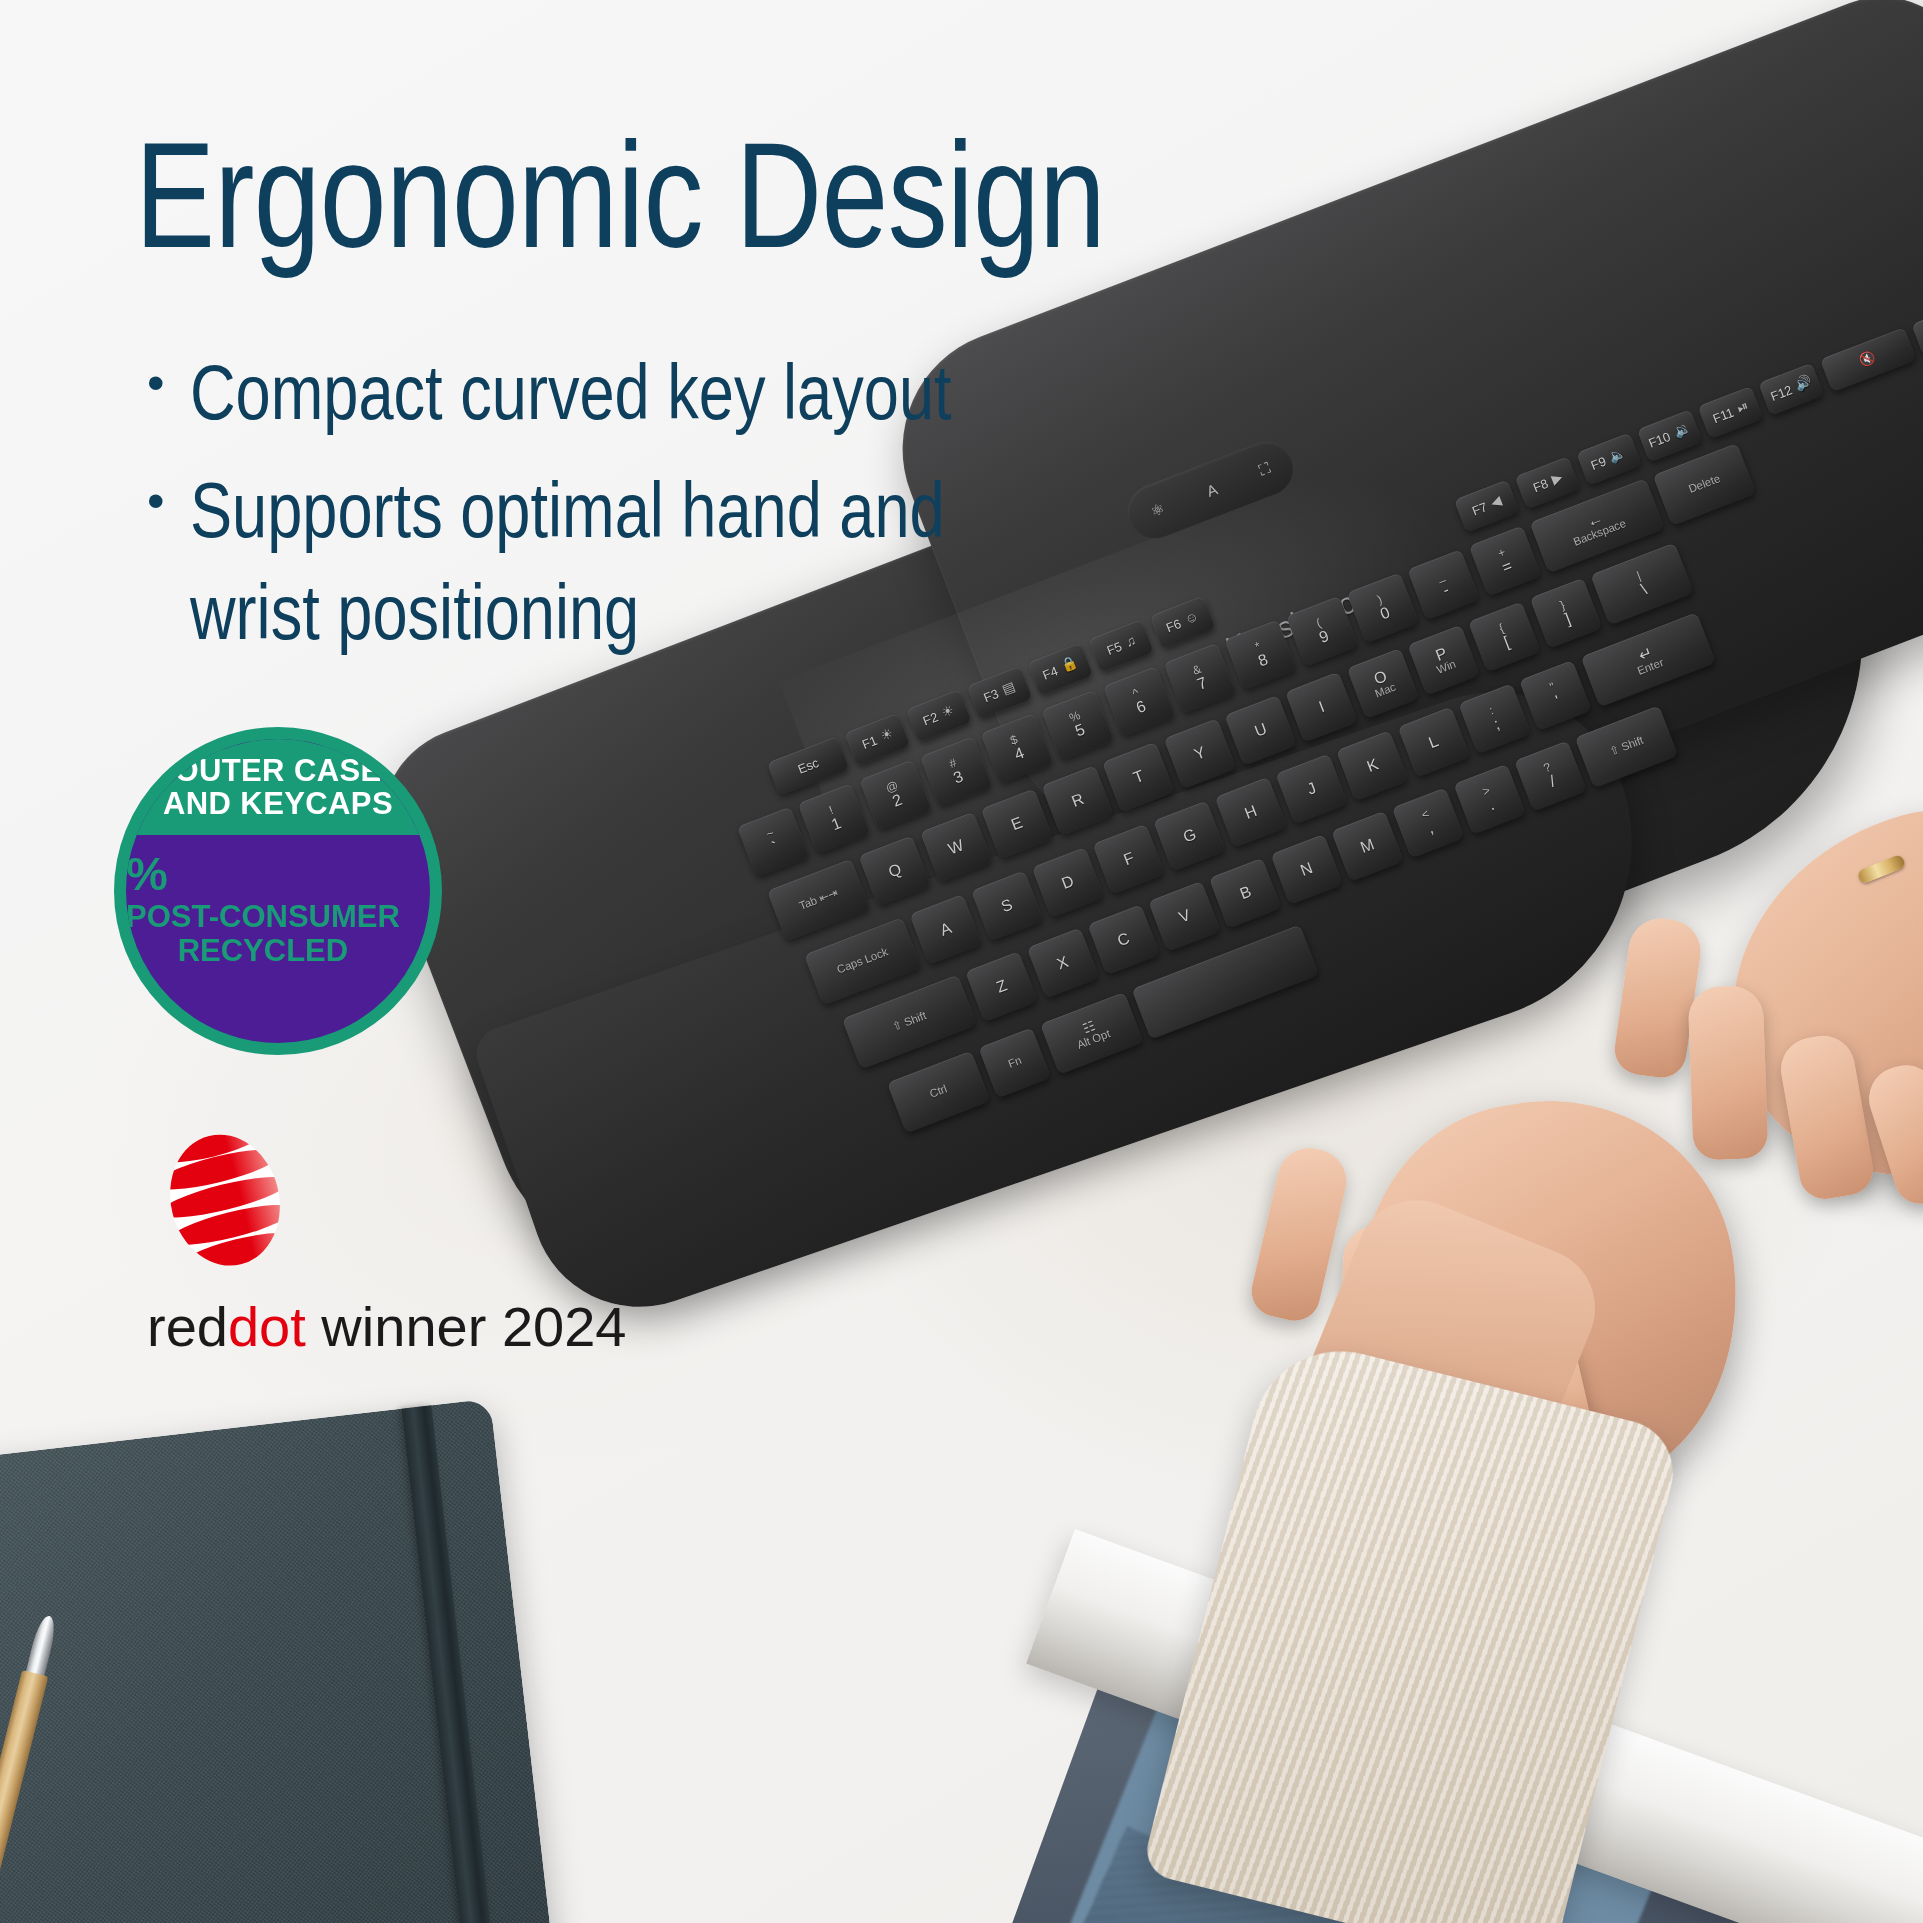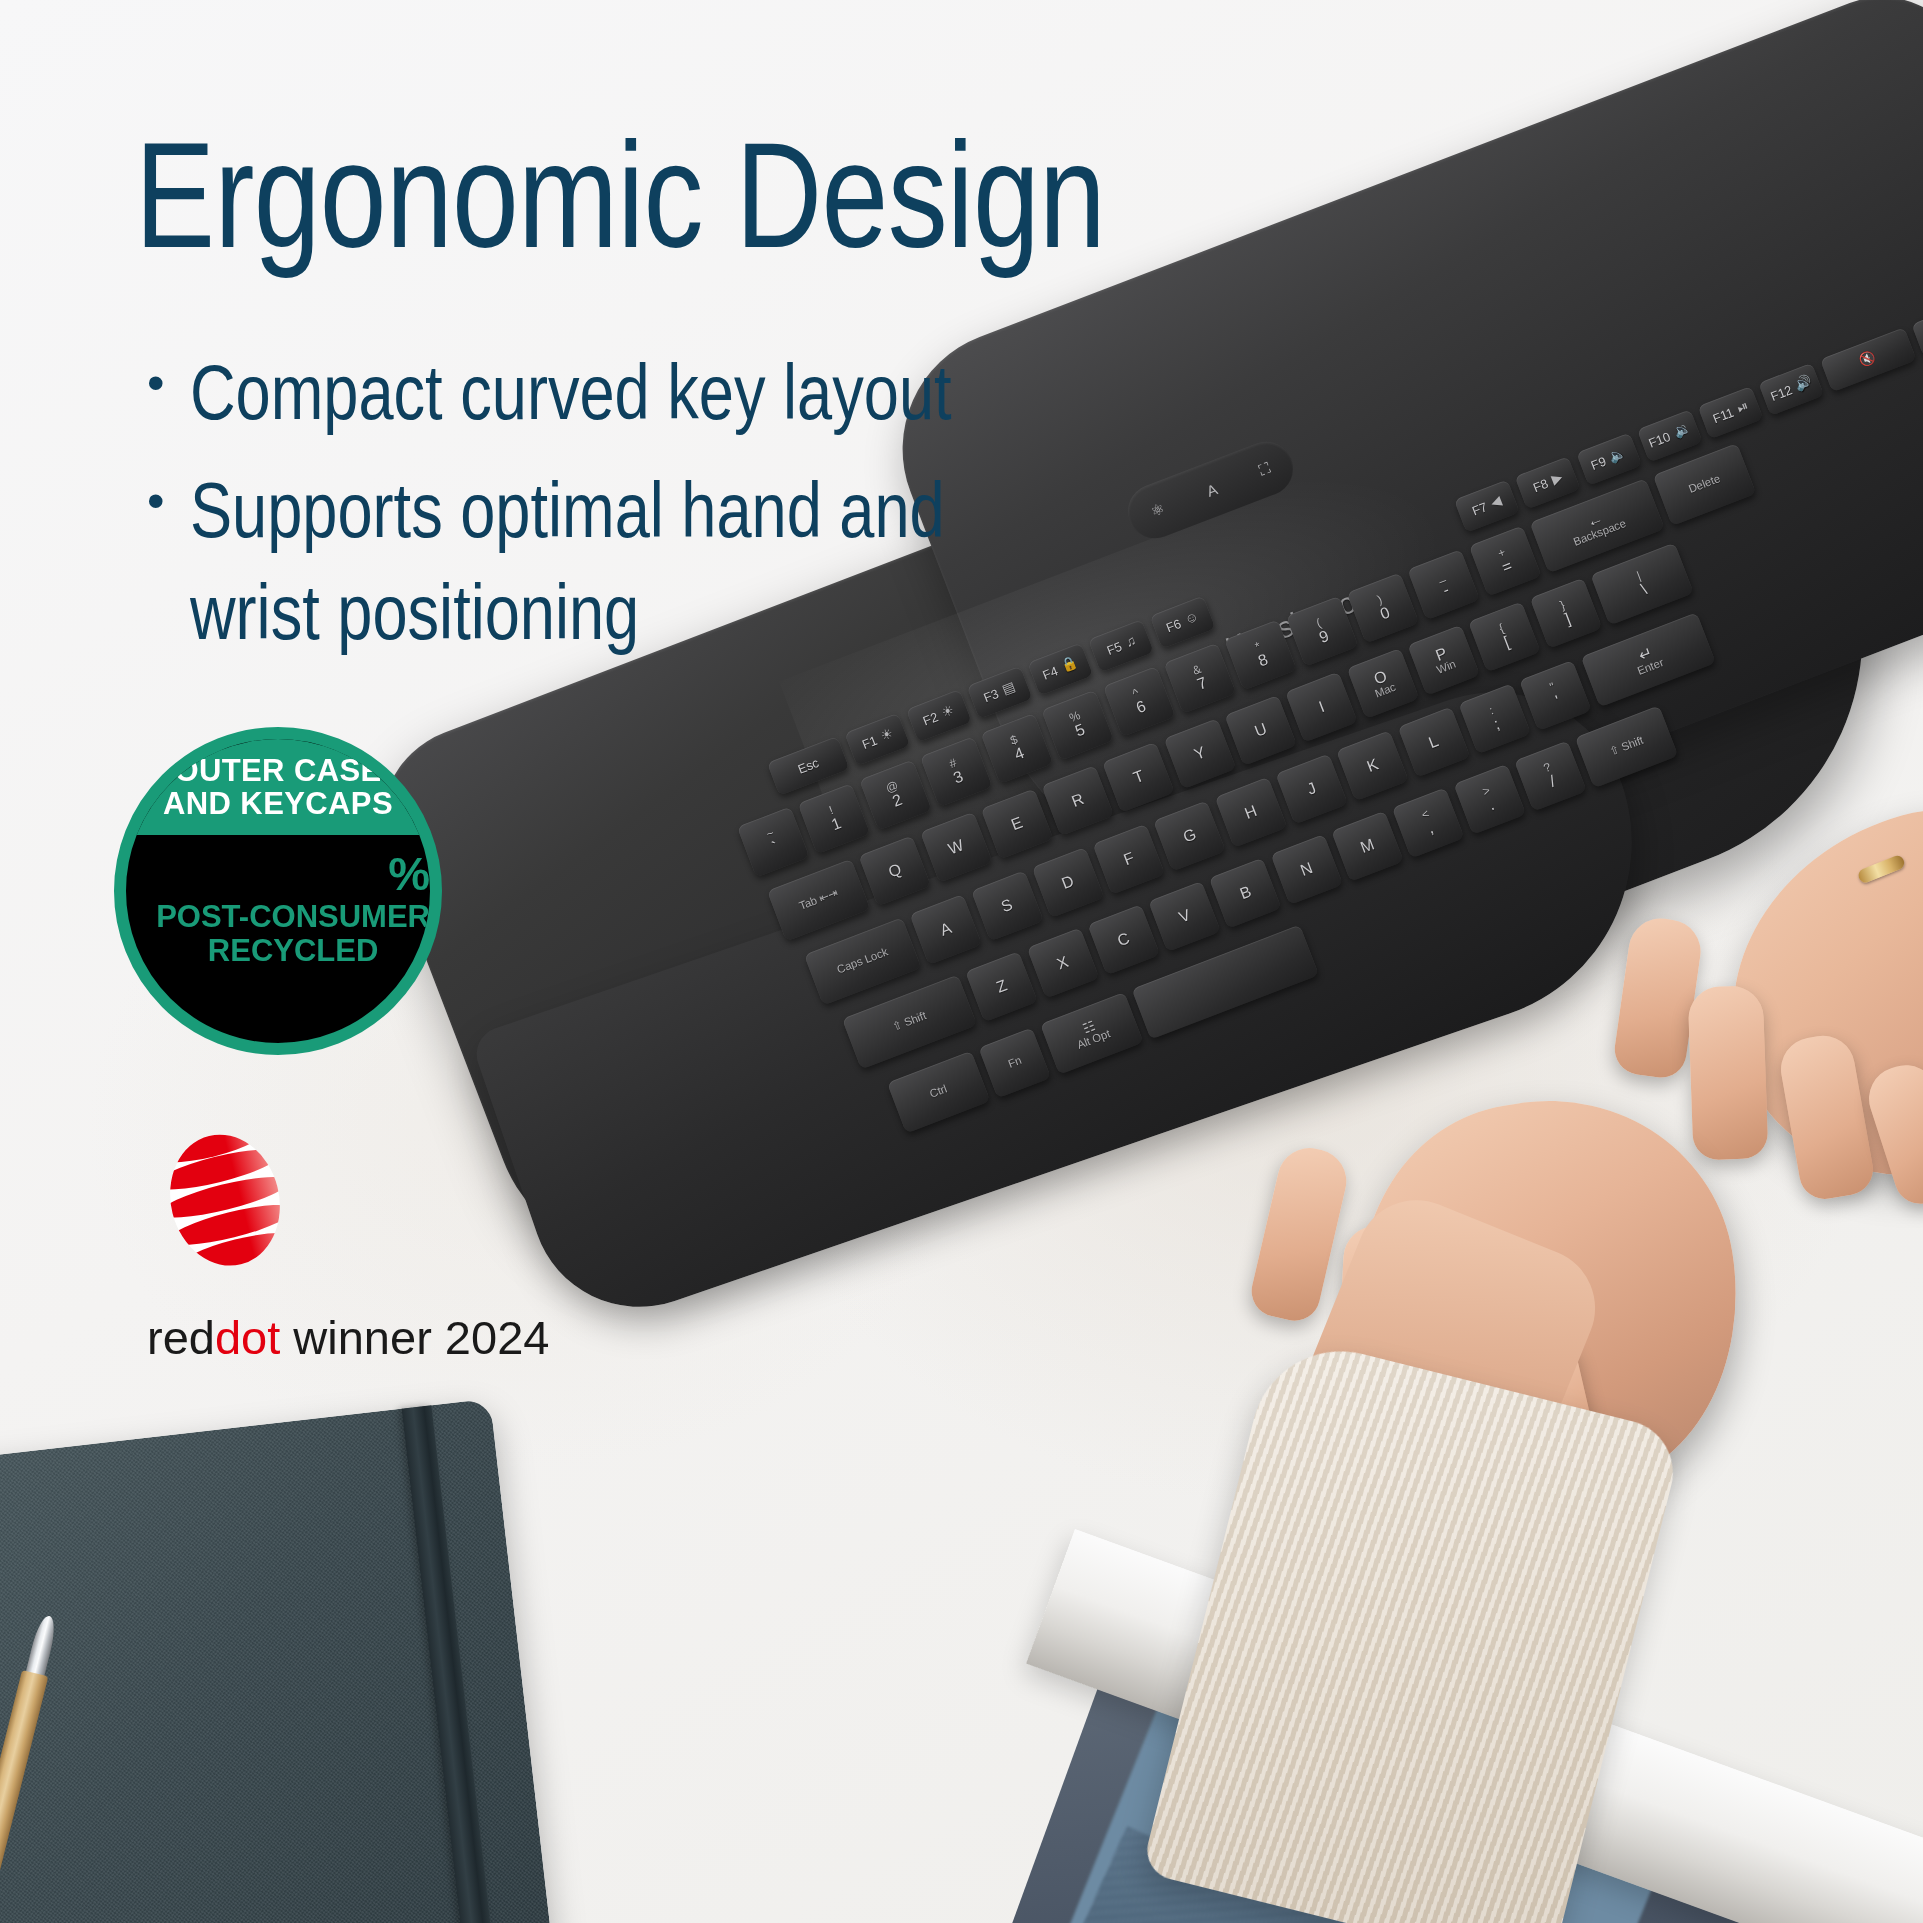--- a/index.html
+++ b/index.html
@@ -223,24 +223,24 @@
     font-size:50px; line-height:1.45; flex:0 0 auto;
     transform:translateY(4.5px);
   }
   .bullet .txt { transform:scaleX(.82); transform-origin:left top; white-space:pre-line; }
 
   
   .badge {
     position:absolute; left:114px; top:727px;
     width:328px; height:328px;
     border-radius:50%;
-    background:#000000;
+    background:#4c1d95;
     border:12.8px solid #199b78;
     overflow:hidden;
-    display:flex; flex-direction:column; align-items:flex-end;
+    display:flex; flex-direction:column; align-items:flex-start;
   }
   .badge-top {
     width:100%; height:96px; background:#199b78;
     color:#fff; display:flex; flex-direction:column;
     align-items:center; justify-content:center;
     font-weight:bold; font-size:31px; line-height:1.08;
     letter-spacing:0.4px; text-align:center;
     font-family:"Liberation Sans Narrow","Liberation Sans", sans-serif;
   }
   .badge-num {
@@ -252,21 +252,21 @@
   .badge-sub {
     color:#199b78; font-weight:bold; font-size:31px; line-height:1.1;
     text-align:center; margin-top:3px;
     font-family:"Liberation Sans Narrow","Liberation Sans", sans-serif;
   }
 
   
   .reddot { position:absolute; left:147px; top:1131px; }
   .reddot-sphere { width:128px; height:139px; margin-left:13.5px; }
   .reddot-text {
-    margin-top:37px; font-size:47px; color:#1a1a1a;
+    margin-top:21px; font-size:56px; color:#1a1a1a;
     font-family:"Liberation Sans Narrow","Liberation Sans", sans-serif;
     letter-spacing:0px; white-space:nowrap;
   }
   .reddot-text .r { color:#e3000f; }
 </style>
 </head>
 <body>
 
 <div class="scene">
   <div class="desk"></div>

